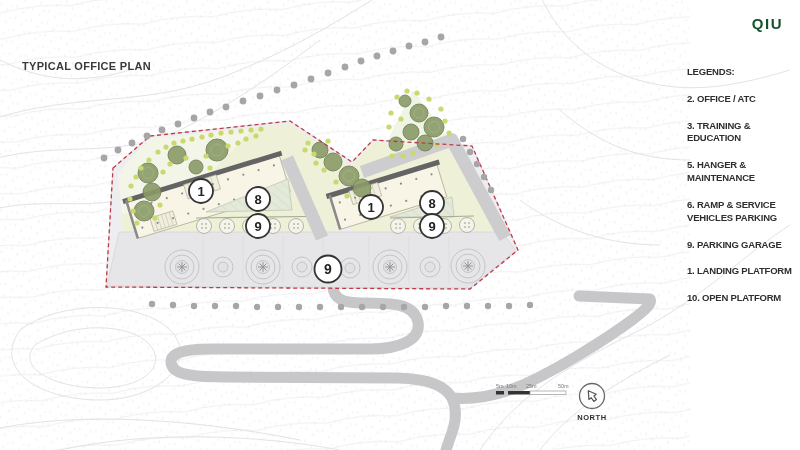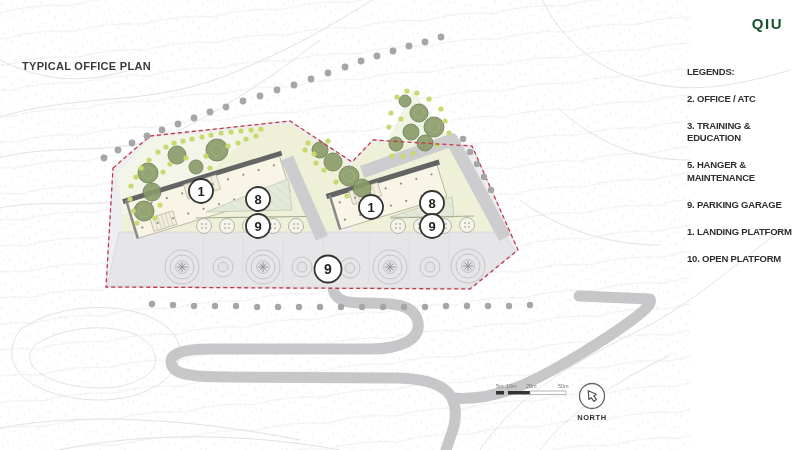--- a/index.html
+++ b/index.html
@@ -397,18 +397,19 @@
 </svg>
 
 <div class="page-title">TYPICAL OFFICE PLAN</div>
 <div class="logo">QIU</div>
 
 <div class="legend">
   <div class="legend-heading">LEGENDS:</div>
   <div class="legend-item">2. OFFICE / ATC</div>
   <div class="legend-item">3. TRAINING &amp; EDUCATION</div>
   <div class="legend-item">5. HANGER &amp; MAINTENANCE</div>
+  <div class="legend-item">6. RAMP &amp; SERVICE VEHICLES PARKING</div>
   <div class="legend-item">9. PARKING GARAGE</div>
   <div class="legend-item">1. LANDING PLATFORM</div>
   <div class="legend-item">10. OPEN PLATFORM</div>
 </div>
 
 </div>
 
 </body></html>

